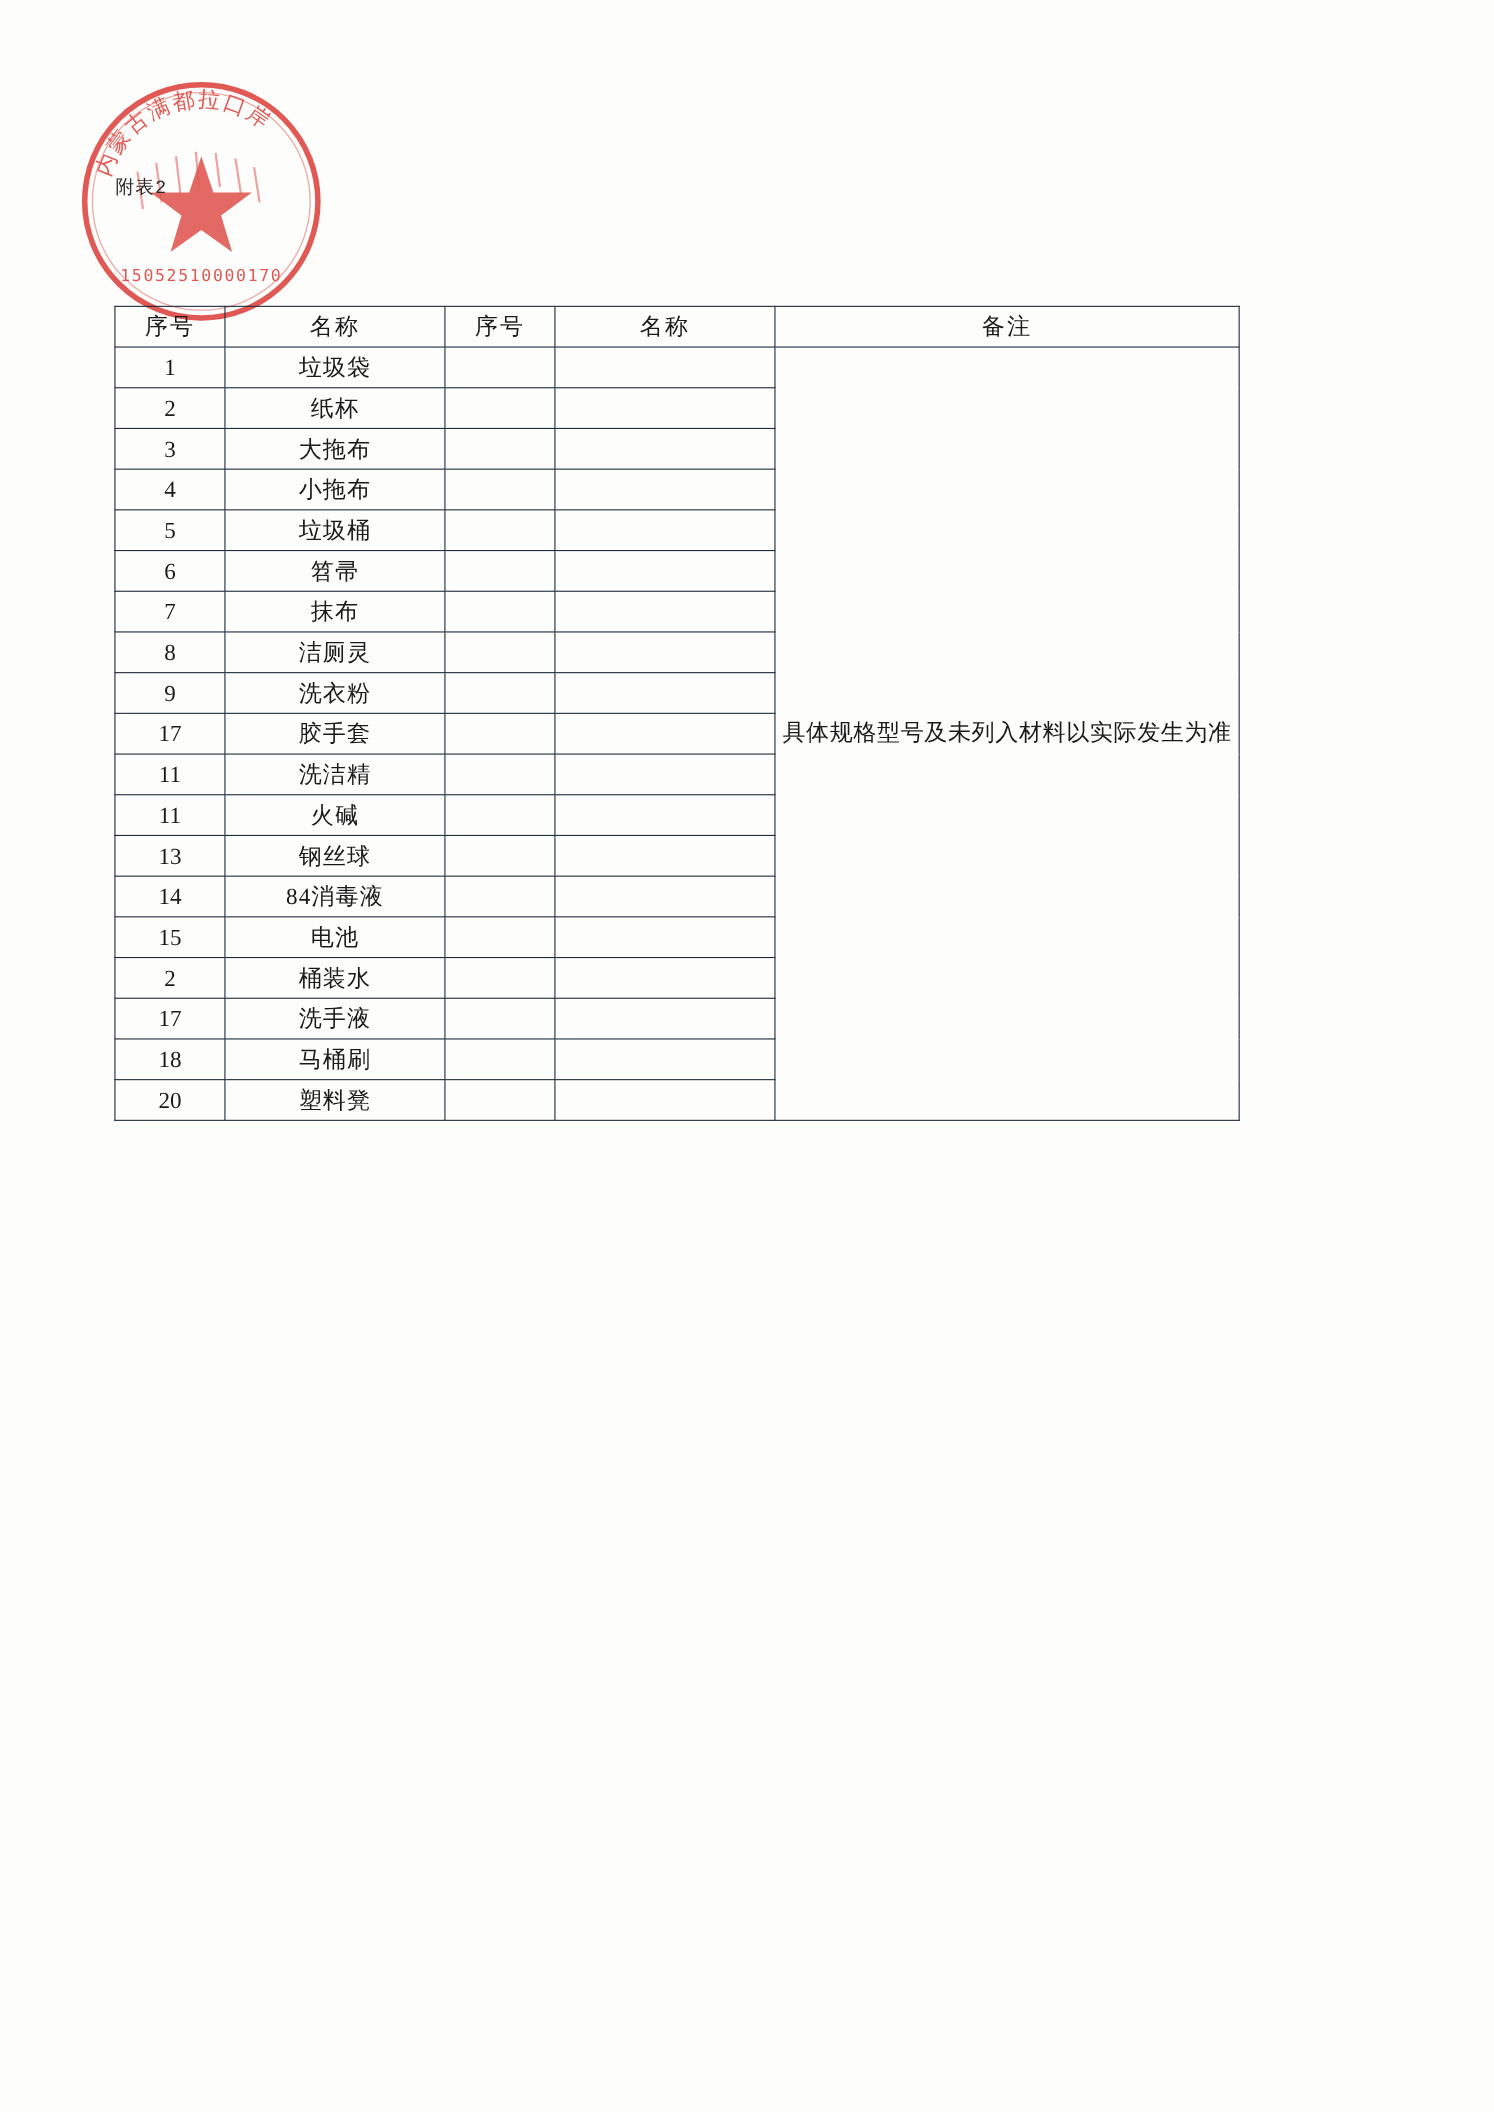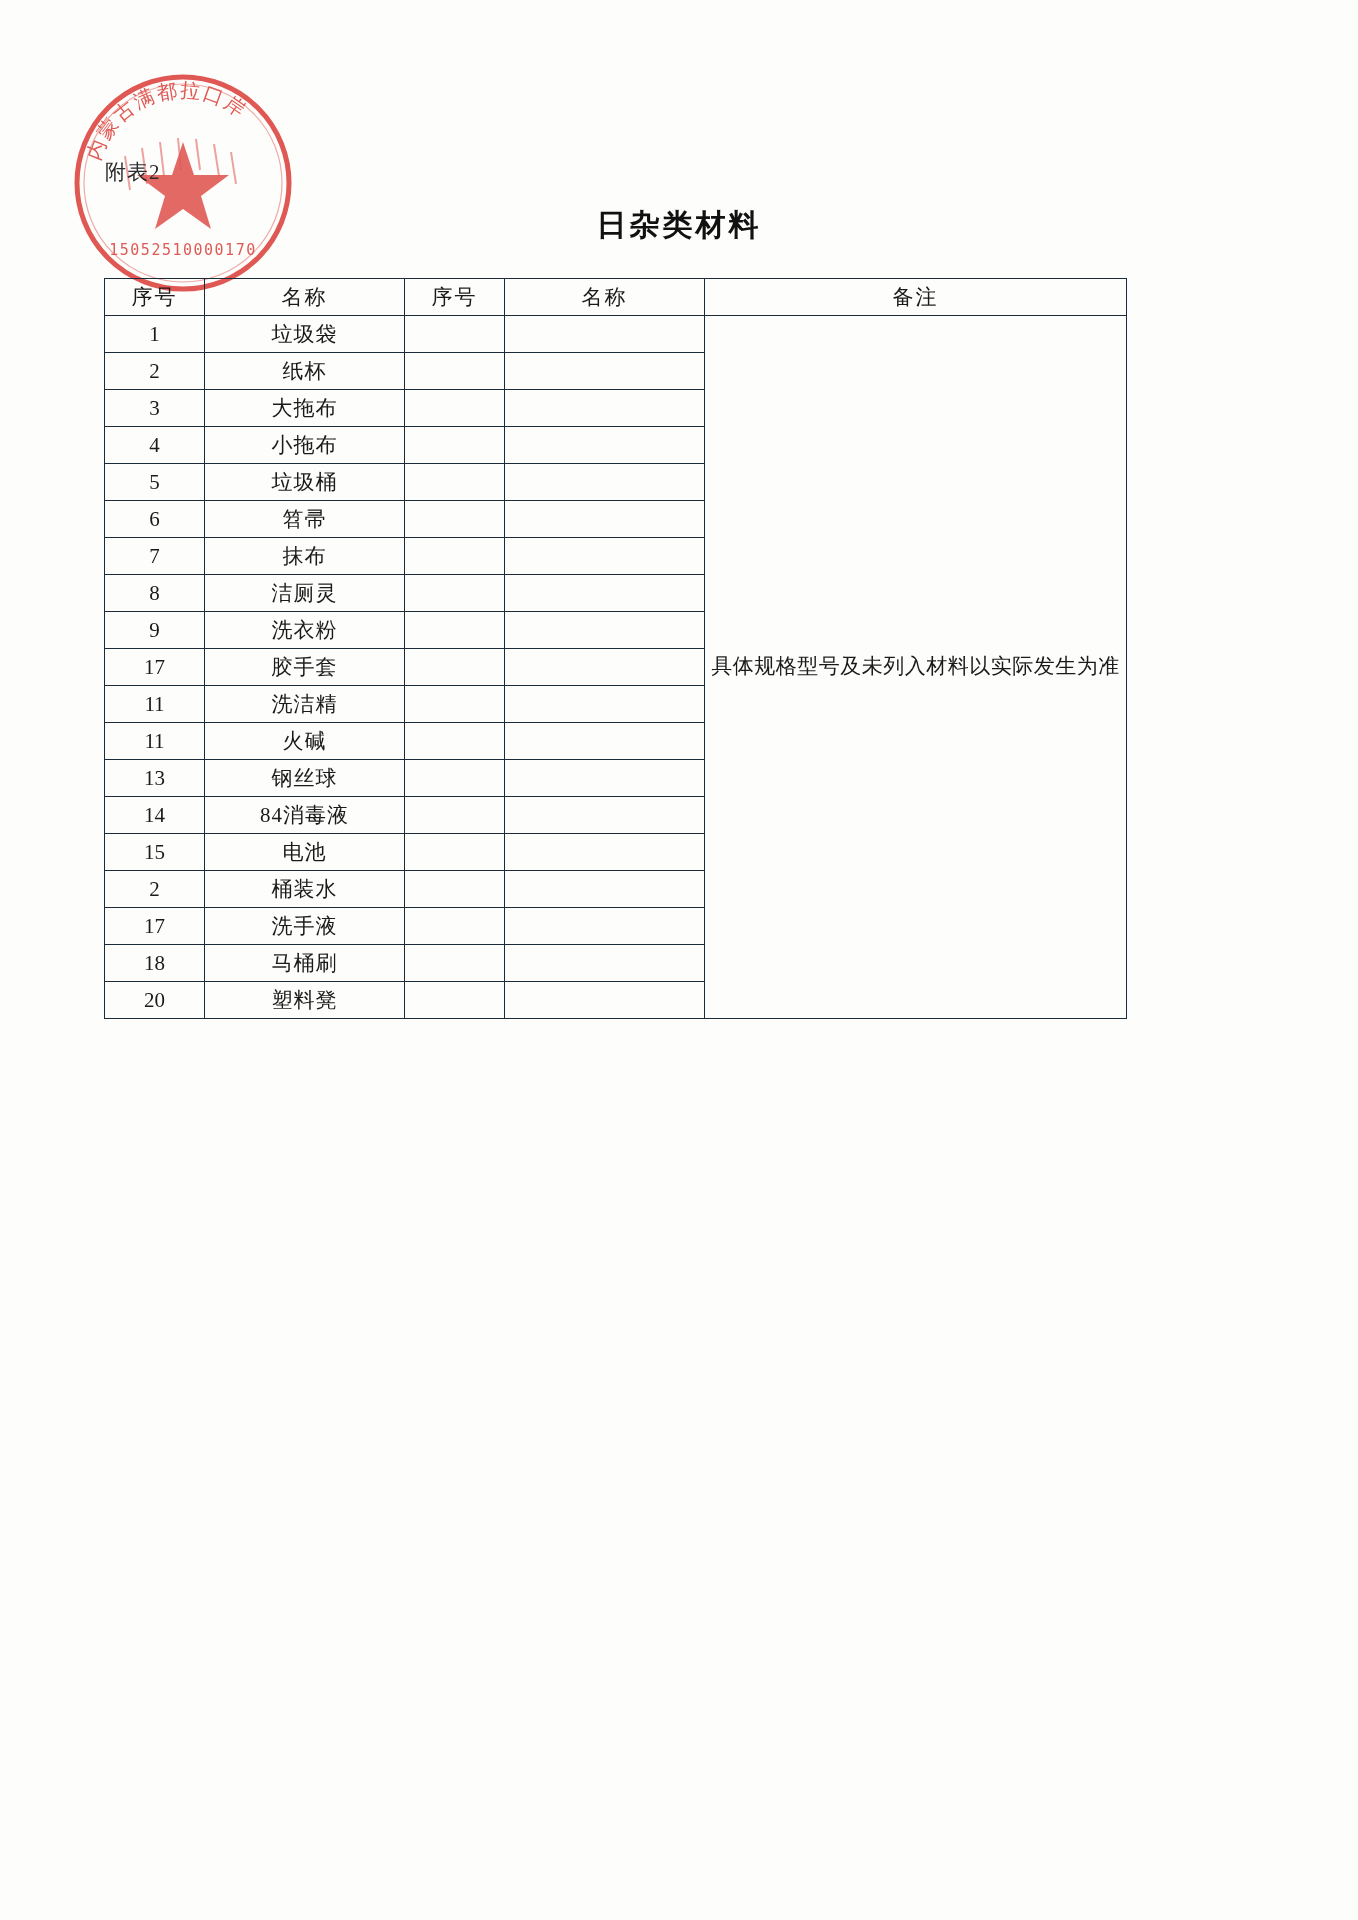--- a/index.html
+++ b/index.html
@@ -31,22 +31,22 @@
     height: 226px;
     pointer-events: none;
   }
   .seal svg { display: block; }
 
   
   .attach-label {
     position: absolute;
     left: 105px;
     top: 158px;
-    font-size: 21px;
-    font-family: Liberation Serif, serif;
+    font-size: 17px;
+    font-family: Liberation Mono, monospace;
     color: #2b2b2b;
     letter-spacing: 1px;
   }
 
   
   .doc-title {
     position: absolute;
     top: 205px;
     left: 0;
     width: 100%;
@@ -134,21 +134,20 @@
           <line x1="126" y1="69" x2="130" y2="100"></line>
           <line x1="144" y1="74" x2="149" y2="106"></line>
           <line x1="161" y1="82" x2="166" y2="114"></line>
         </g>
       </g>
     </svg>
   </div>
 
   <div class="attach-label">附表2</div>
 
-  <div class="doc-title">日杂类材料</div>
 
   <div class="table-wrap">
     <table class="mat">
       <colgroup>
         <col class="c-idx1">
           <col class="c-nm1">
           <col class="c-idx2">
           <col class="c-nm2">
           <col class="c-rem">
       </colgroup>

